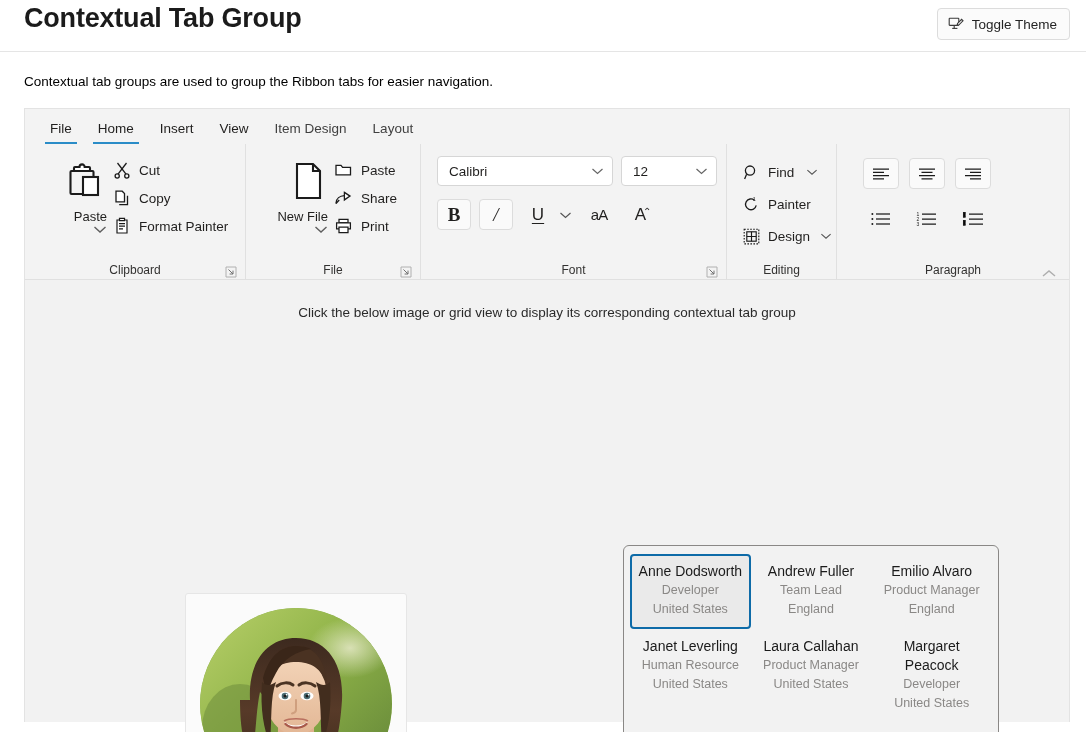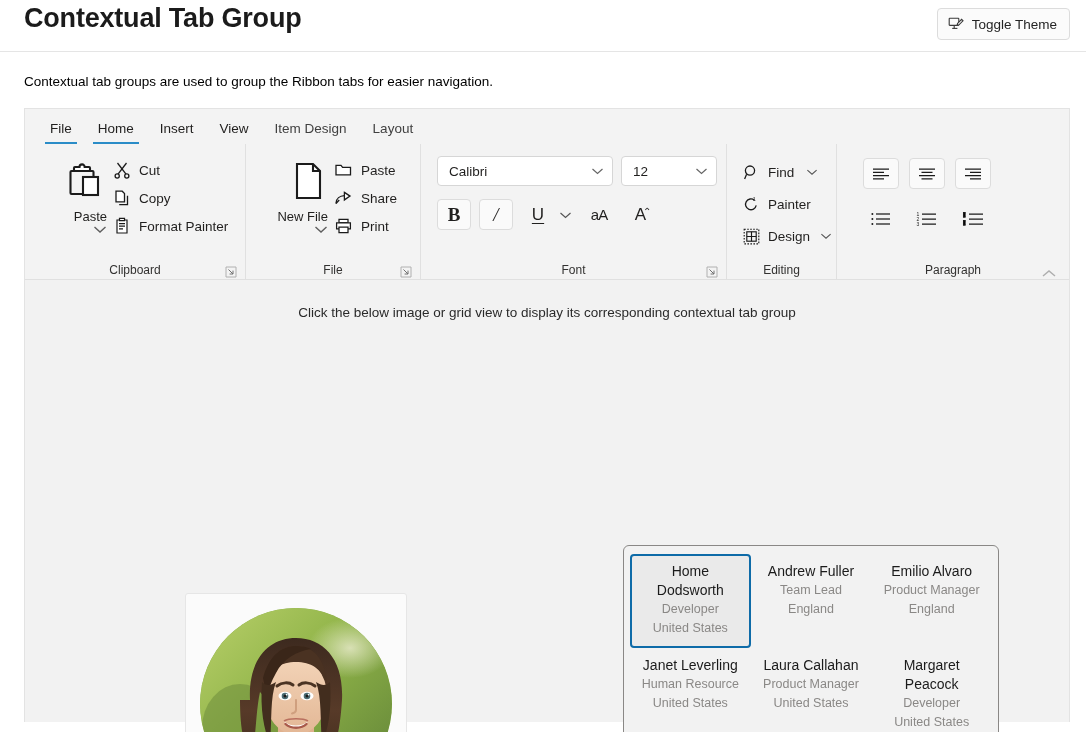--- a/index.html
+++ b/index.html
@@ -679,21 +679,21 @@
 
             <path d="M86 140c4 6 16 6 20 0" stroke="#d8d8d8" stroke-width="1.4" fill="none"></path>
           </g>
         </svg>
       </div>
     </div>
 
     <div class="grid-card">
       <div class="grid-inner">
         <div class="emp selected">
-          <div class="name">Home Dodsworth</div>
+          <div class="name">Anne Dodsworth</div>
           <div class="role">Developer</div>
           <div class="country">United States</div>
         </div>
         <div class="emp">
           <div class="name">Andrew Fuller</div>
           <div class="role">Team Lead</div>
           <div class="country">England</div>
         </div>
         <div class="emp">
           <div class="name">Emilio Alvaro</div>

